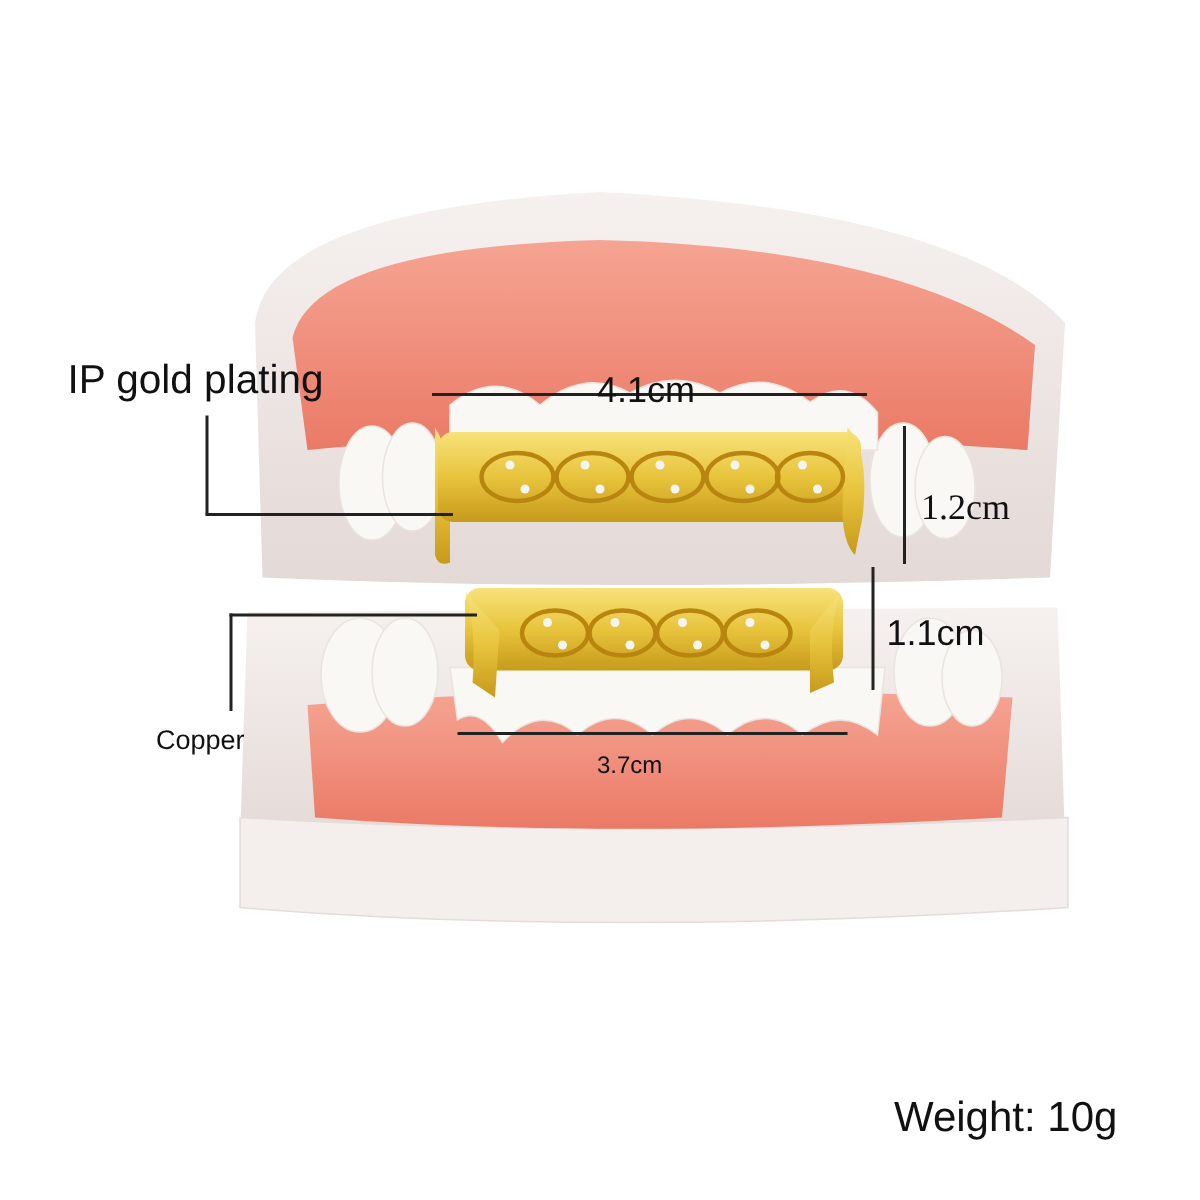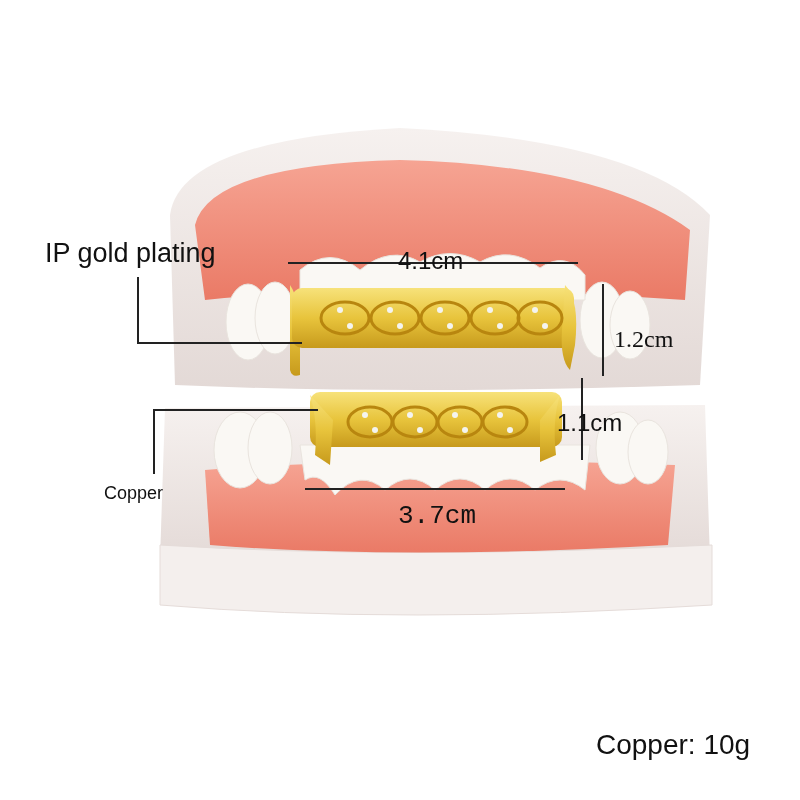--- a/index.html
+++ b/index.html
@@ -110,17 +110,17 @@
   <div class="line" style="left:602px;top:284px;width:1.5px;height:92px;"></div>
   <div class="line" style="left:581px;top:378px;width:1.5px;height:82px;"></div>
   <div class="line" style="left:153px;top:409px;width:165px;height:1.5px;"></div>
   <div class="line" style="left:153px;top:409px;width:1.5px;height:65px;"></div>
   <div class="line" style="left:305px;top:488px;width:260px;height:1.5px;"></div>
 
   
   <div class="lbl" style="left:45px;top:240px;font-size:27px;">IP gold plating</div>
   <div class="lbl" style="left:398px;top:217px;font-size:24px;margin-top:32px;">4.1cm</div>
   <div class="lbl" style="left:614px;top:327px;font-size:24px;font-family:Liberation Serif, serif;">1.2cm</div>
-  <div class="lbl" style="left:557px;top:411px;font-size:24px;">1.1cm</div>
+  <div class="lbl" style="left:591px;top:411px;font-size:24px;">1.1cm</div>
   <div class="lbl" style="left:104px;top:484px;font-size:18px;">Copper</div>
-  <div class="lbl" style="left:398px;top:503px;font-size:26px;font-family:Liberation Mono, monospace;">3.7cm</div>
-  <div class="lbl" style="left:596px;top:731px;font-size:28px;">Copper: 10g</div>
+  <div class="lbl" style="left:398px;top:503px;font-size:16px;">3.7cm</div>
+  <div class="lbl" style="left:596px;top:731px;font-size:28px;">Weight: 10g</div>
 </div>
 
 </body></html>

